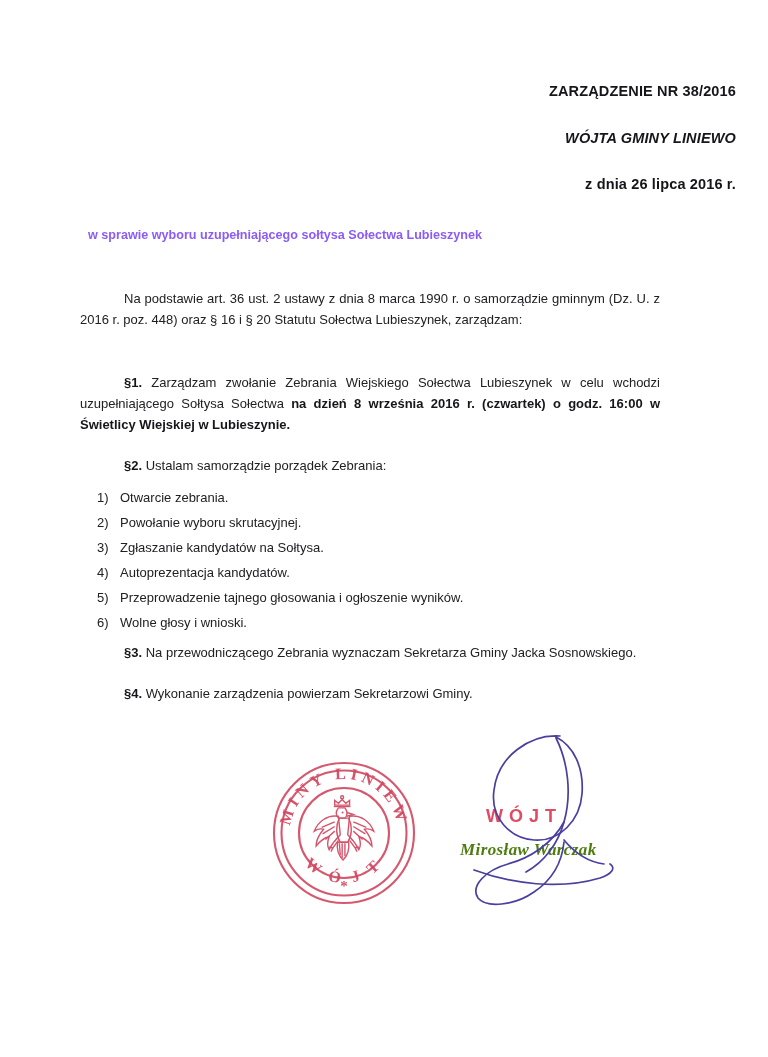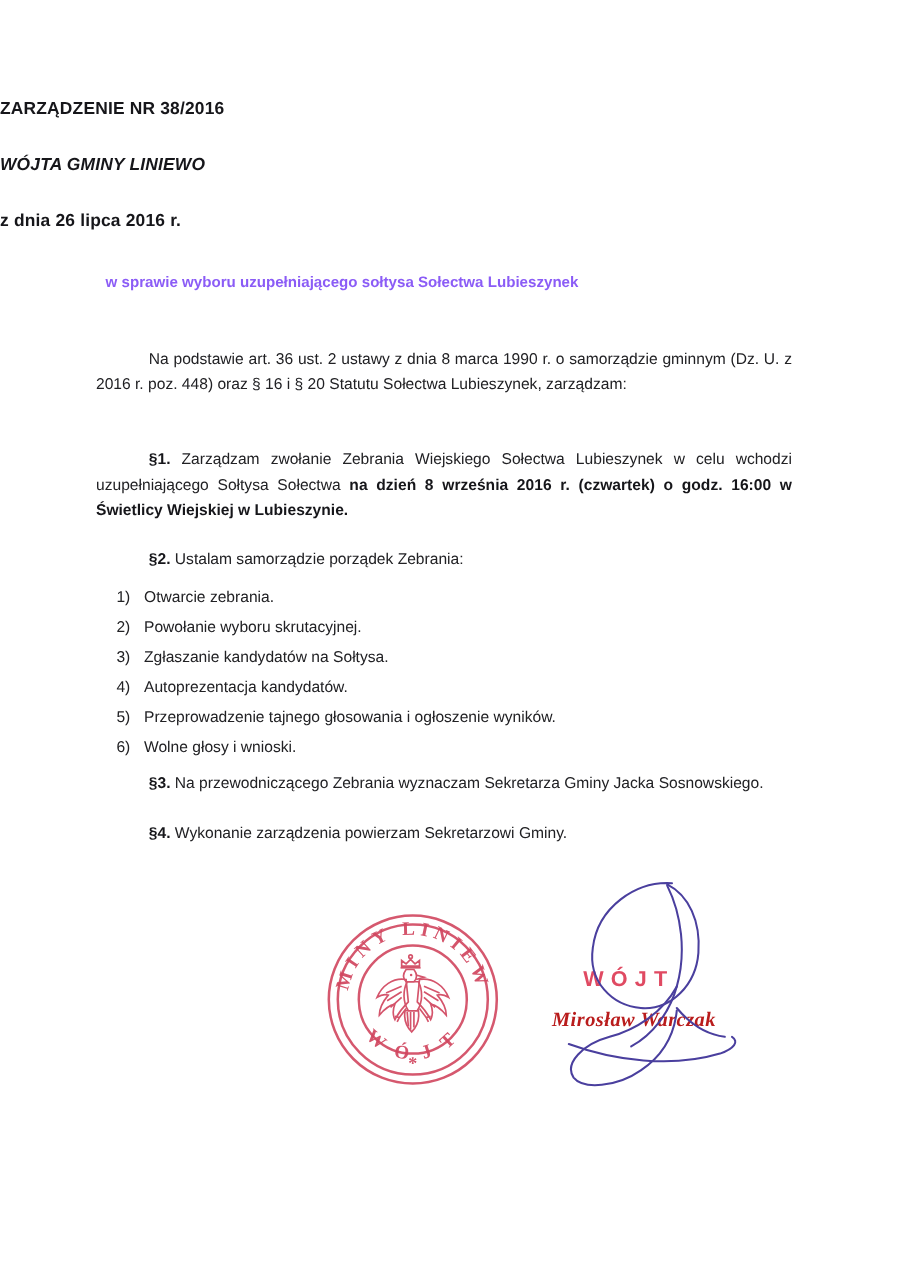--- a/index.html
+++ b/index.html
@@ -21,21 +21,21 @@
     overflow: hidden;
     box-sizing: border-box;
   }
 
   
   .title-block {
     position: absolute;
     left: 0;
     top: 84px;
     width: 736px;
-    text-align: left;
+    text-align: right;
   }
   .title-line {
     font-weight: bold;
     font-size: 14.5px;
     letter-spacing: 0.15px;
     color: #16161a;
     line-height: 1;
   }
   .title-line.l1 { margin-bottom: 32px; }
   .title-line.l2 { margin-bottom: 32px; font-style: italic; }
@@ -140,21 +140,21 @@
   }
   .sig-stamp-name {
     position: absolute;
     left: 8px;
     top: 118px;
     font-family: "Liberation Serif", serif;
     font-style: italic;
     font-weight: bold;
     font-size: 17px;
     letter-spacing: 0.4px;
-    color: #b91c1c;
+    color: #4d7c0f;
     white-space: nowrap;
   }
 </style>
 </head>
 <body>
 
 <div class="page">
 
   <div class="title-block">
     <div class="title-line l1">ZARZĄDZENIE NR 38/2016</div>

